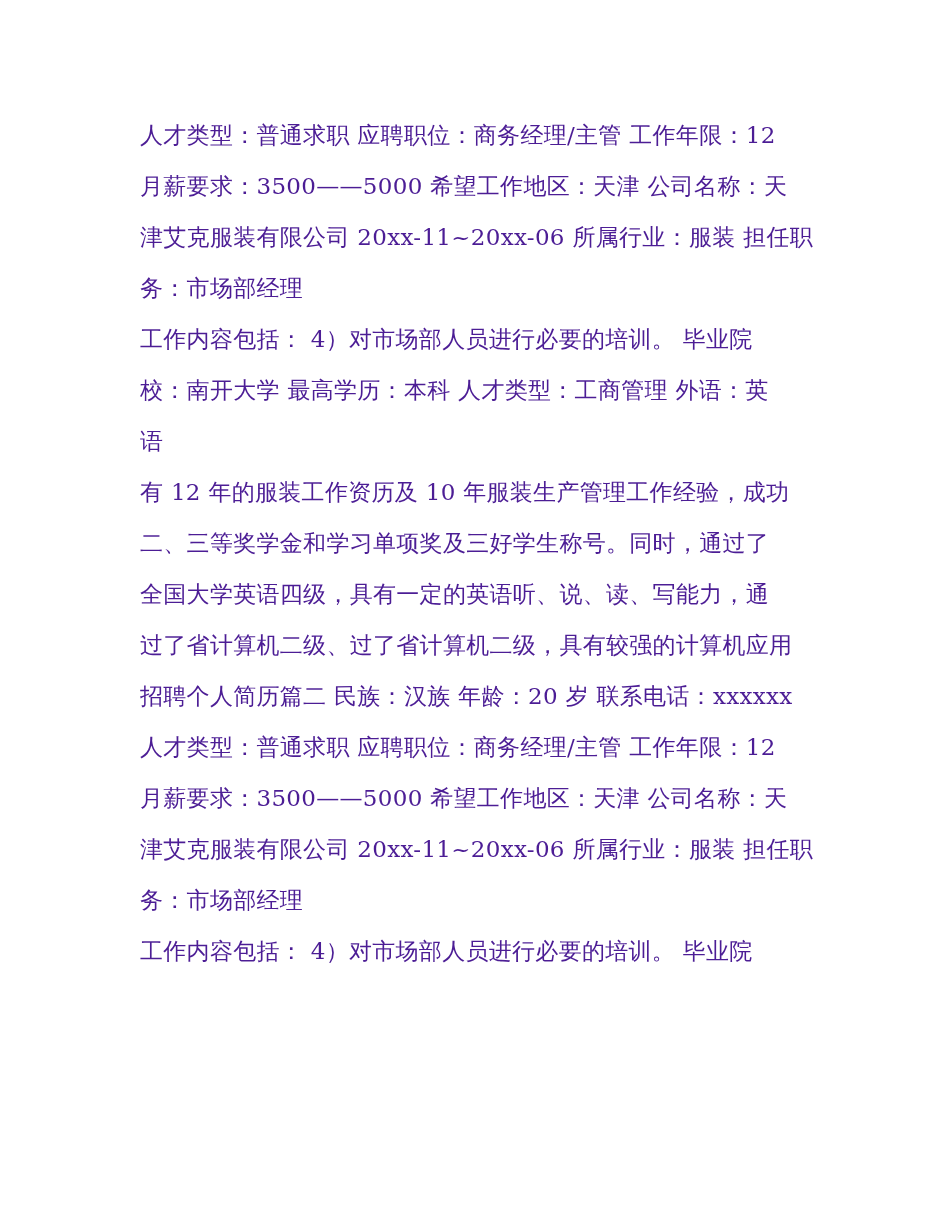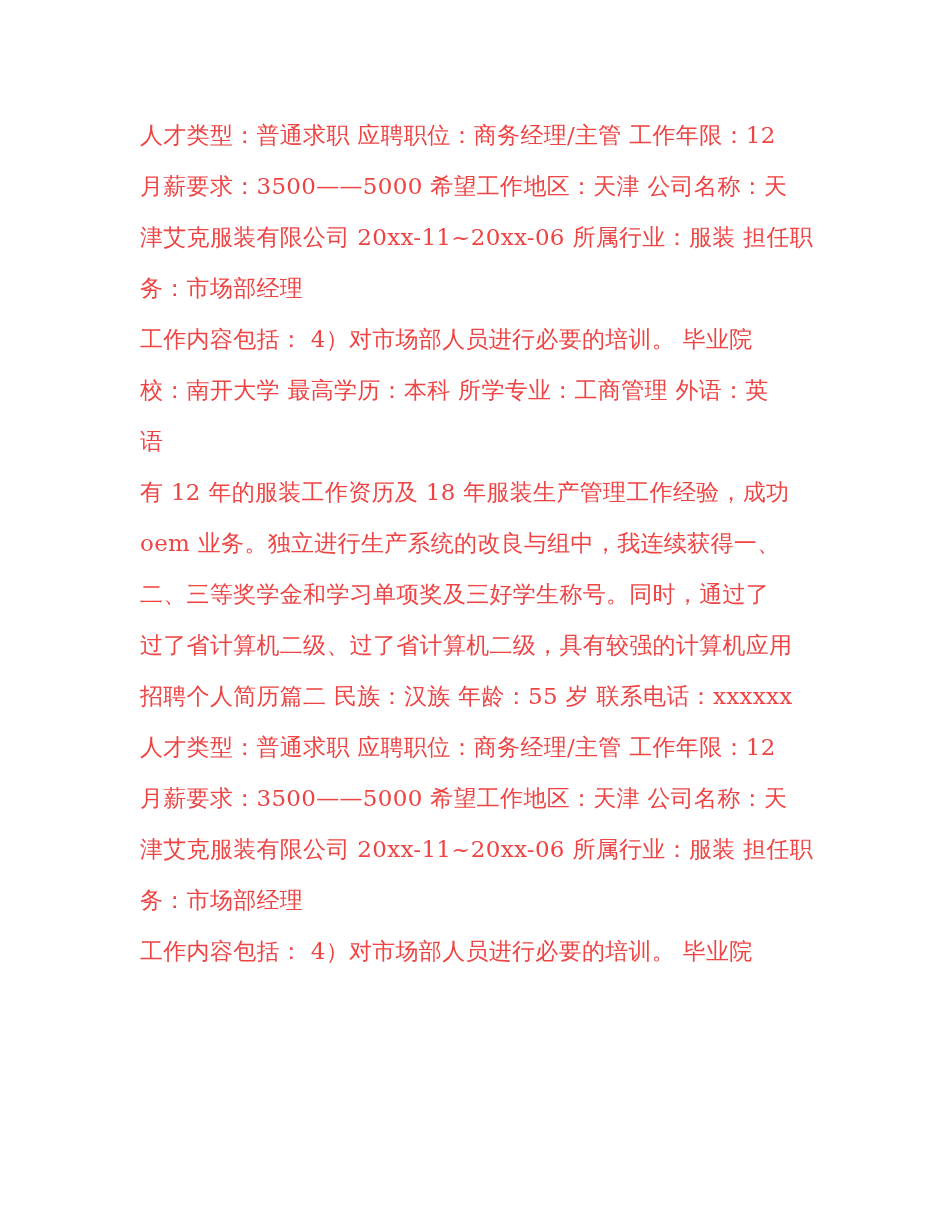--- a/index.html
+++ b/index.html
@@ -25,41 +25,41 @@
       position: absolute;
       left: 140px;
       top: 110px;
       width: 680px;
     }
     .line {
       font-family: "DejaVu Serif", "Liberation Serif", serif;
       font-size: 23px;
       line-height: 51px;
       height: 51px;
-      color: #ef4444;
+      color: #4c1d95;
       white-space: nowrap;
       letter-spacing: 0.3px;
     }
   </style>
 </head>
 <body>
 
 <div class="page">
   <div class="content">
     <div class="line">人才类型：普通求职 应聘职位：商务经理/主管 工作年限：12</div>
     <div class="line">月薪要求：3500——5000 希望工作地区：天津 公司名称：天</div>
     <div class="line">津艾克服装有限公司 20xx-11~20xx-06 所属行业：服装 担任职</div>
     <div class="line">务：市场部经理</div>
     <div class="line">工作内容包括： 4）对市场部人员进行必要的培训。 毕业院</div>
-    <div class="line">校：南开大学 最高学历：本科 所学专业：工商管理 外语：英</div>
+    <div class="line">校：南开大学 最高学历：本科 人才类型：工商管理 外语：英</div>
     <div class="line">语</div>
-    <div class="line">有 12 年的服装工作资历及 18 年服装生产管理工作经验，成功</div>
-    <div class="line">oem 业务。独立进行生产系统的改良与组中，我连续获得一、</div>
+    <div class="line">有 12 年的服装工作资历及 10 年服装生产管理工作经验，成功</div>
     <div class="line">二、三等奖学金和学习单项奖及三好学生称号。同时，通过了</div>
+    <div class="line">全国大学英语四级，具有一定的英语听、说、读、写能力，通</div>
     <div class="line">过了省计算机二级、过了省计算机二级，具有较强的计算机应用</div>
-    <div class="line">招聘个人简历篇二 民族：汉族 年龄：55 岁 联系电话：xxxxxx</div>
+    <div class="line">招聘个人简历篇二 民族：汉族 年龄：20 岁 联系电话：xxxxxx</div>
     <div class="line">人才类型：普通求职 应聘职位：商务经理/主管 工作年限：12</div>
     <div class="line">月薪要求：3500——5000 希望工作地区：天津 公司名称：天</div>
     <div class="line">津艾克服装有限公司 20xx-11~20xx-06 所属行业：服装 担任职</div>
     <div class="line">务：市场部经理</div>
     <div class="line">工作内容包括： 4）对市场部人员进行必要的培训。 毕业院</div>
   </div>
 </div>
 
 </body></html>

